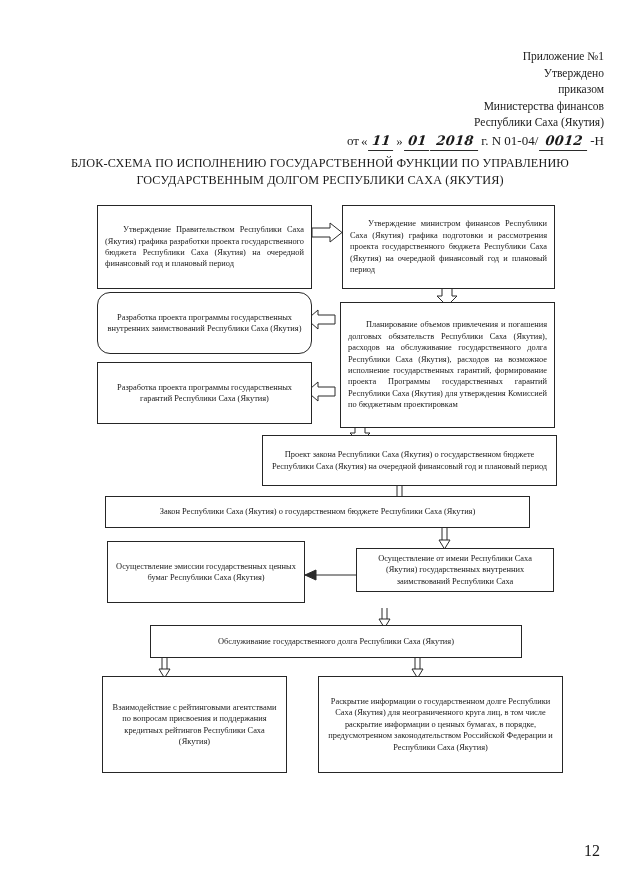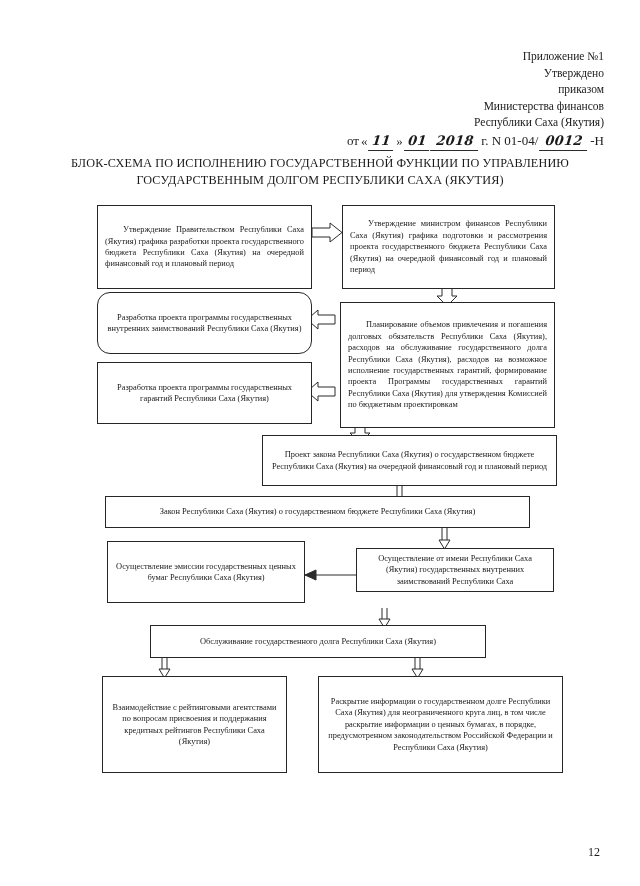--- a/index.html
+++ b/index.html
@@ -95,21 +95,21 @@
   .node.justify .inner {
     text-align: justify;
     text-align-last: left;
     text-indent: 18px;
   }
 
   .page-number {
     position: absolute;
     right: 40px;
     bottom: 26px;
-    font-size: 12px;
+    font-size: 16px;
   }
 </style>
 </head>
 <body>
 
 <div class="doc-header">
   <div class="hline">Приложение №1</div>
   <div class="hline">Утверждено</div>
   <div class="hline">приказом</div>
   <div class="hline">Министерства финансов</div>
@@ -198,21 +198,21 @@
   </div>
 
   <div class="node center" style="left:107px; top:541px; width:198px; height:62px;">
     <div class="inner">Осуществление эмиссии государственных ценных бумаг Республики Саха (Якутия)</div>
   </div>
 
   <div class="node center" style="left:356px; top:548px; width:198px; height:44px;">
     <div class="inner">Осуществление от имени Республики Саха (Якутия) государственных внутренних заимствований Республики Саха</div>
   </div>
 
-  <div class="node center" style="left:150px; top:625px; width:336px; height:33px;align-items:center;">
+  <div class="node center" style="left:150px; top:625px; width:372px; height:33px;align-items:center;">
     <div class="inner">Обслуживание государственного долга Республики Саха (Якутия)</div>
   </div>
 
   <div class="node center" style="left:102px; top:676px; width:185px; height:97px;">
     <div class="inner">Взаимодействие с рейтинговыми агентствами по вопросам присвоения и поддержания кредитных рейтингов Республики Саха (Якутия)</div>
   </div>
 
   <div class="node center" style="left:318px; top:676px; width:245px; height:97px;">
     <div class="inner">Раскрытие информации о государственном долге Республики Саха (Якутия) для неограниченного круга лиц, в том числе раскрытие информации о ценных бумагах, в порядке, предусмотренном законодательством Российской Федерации и Республики Саха (Якутия)</div>
   </div>

